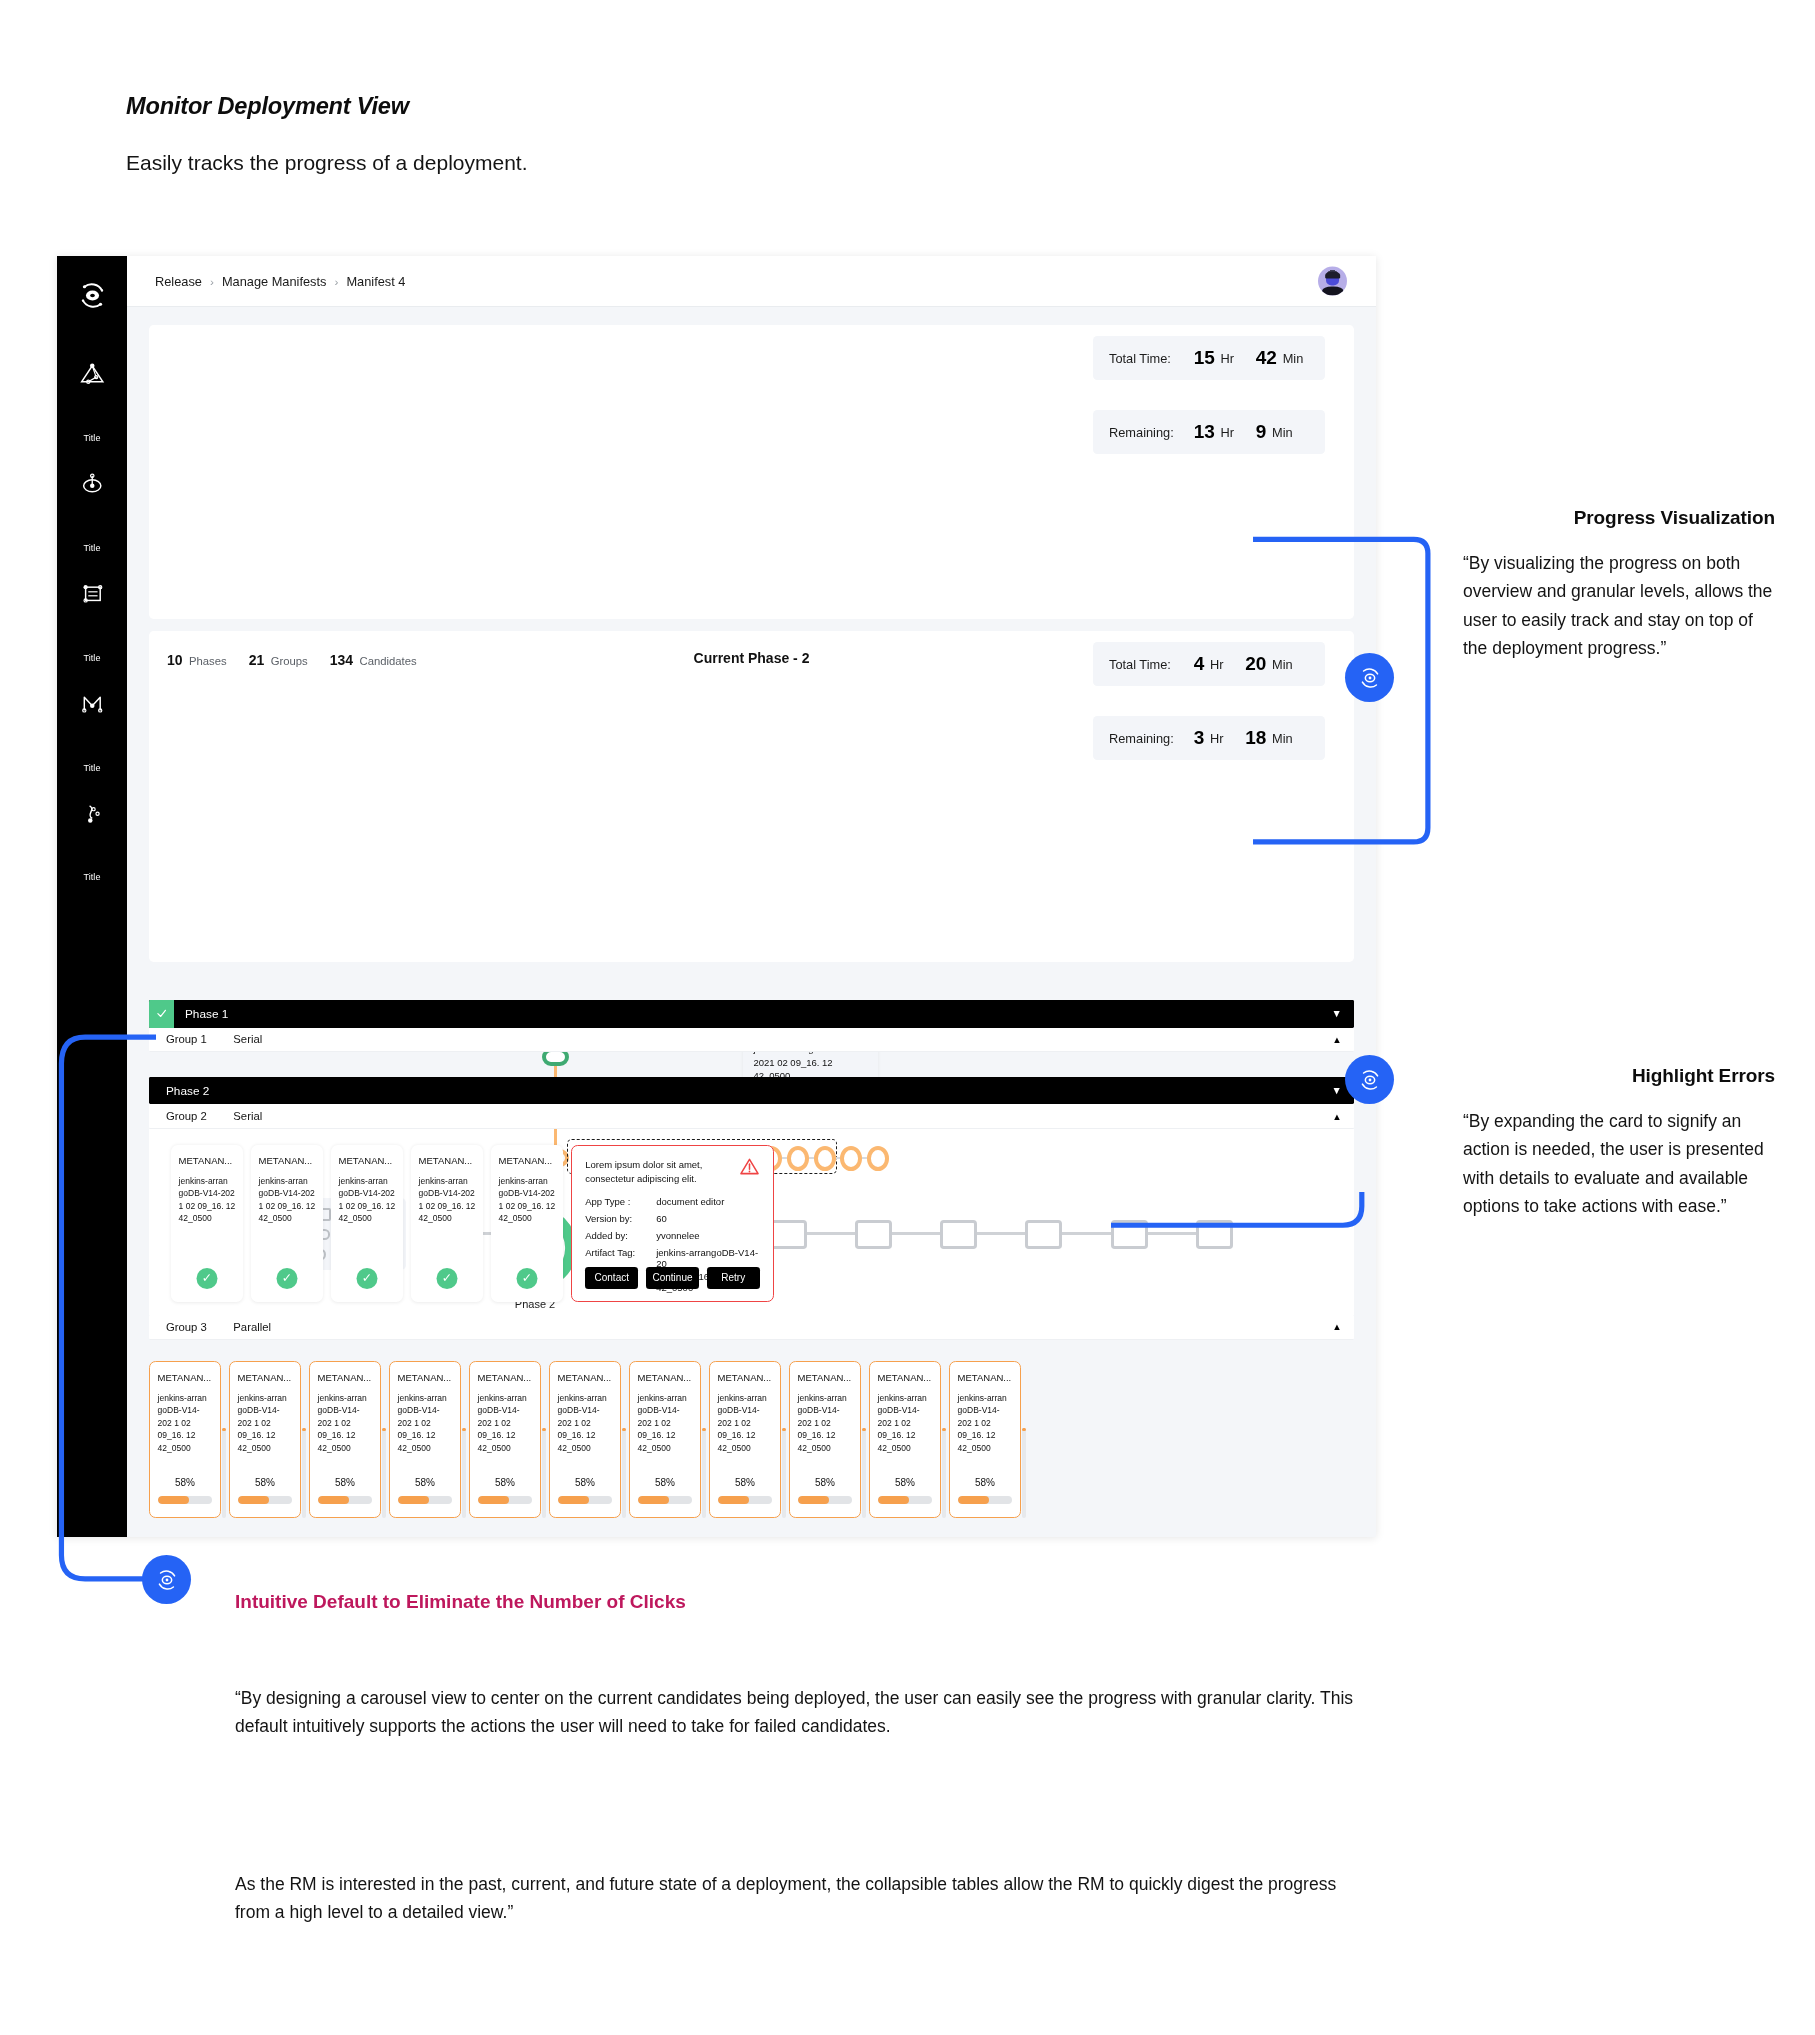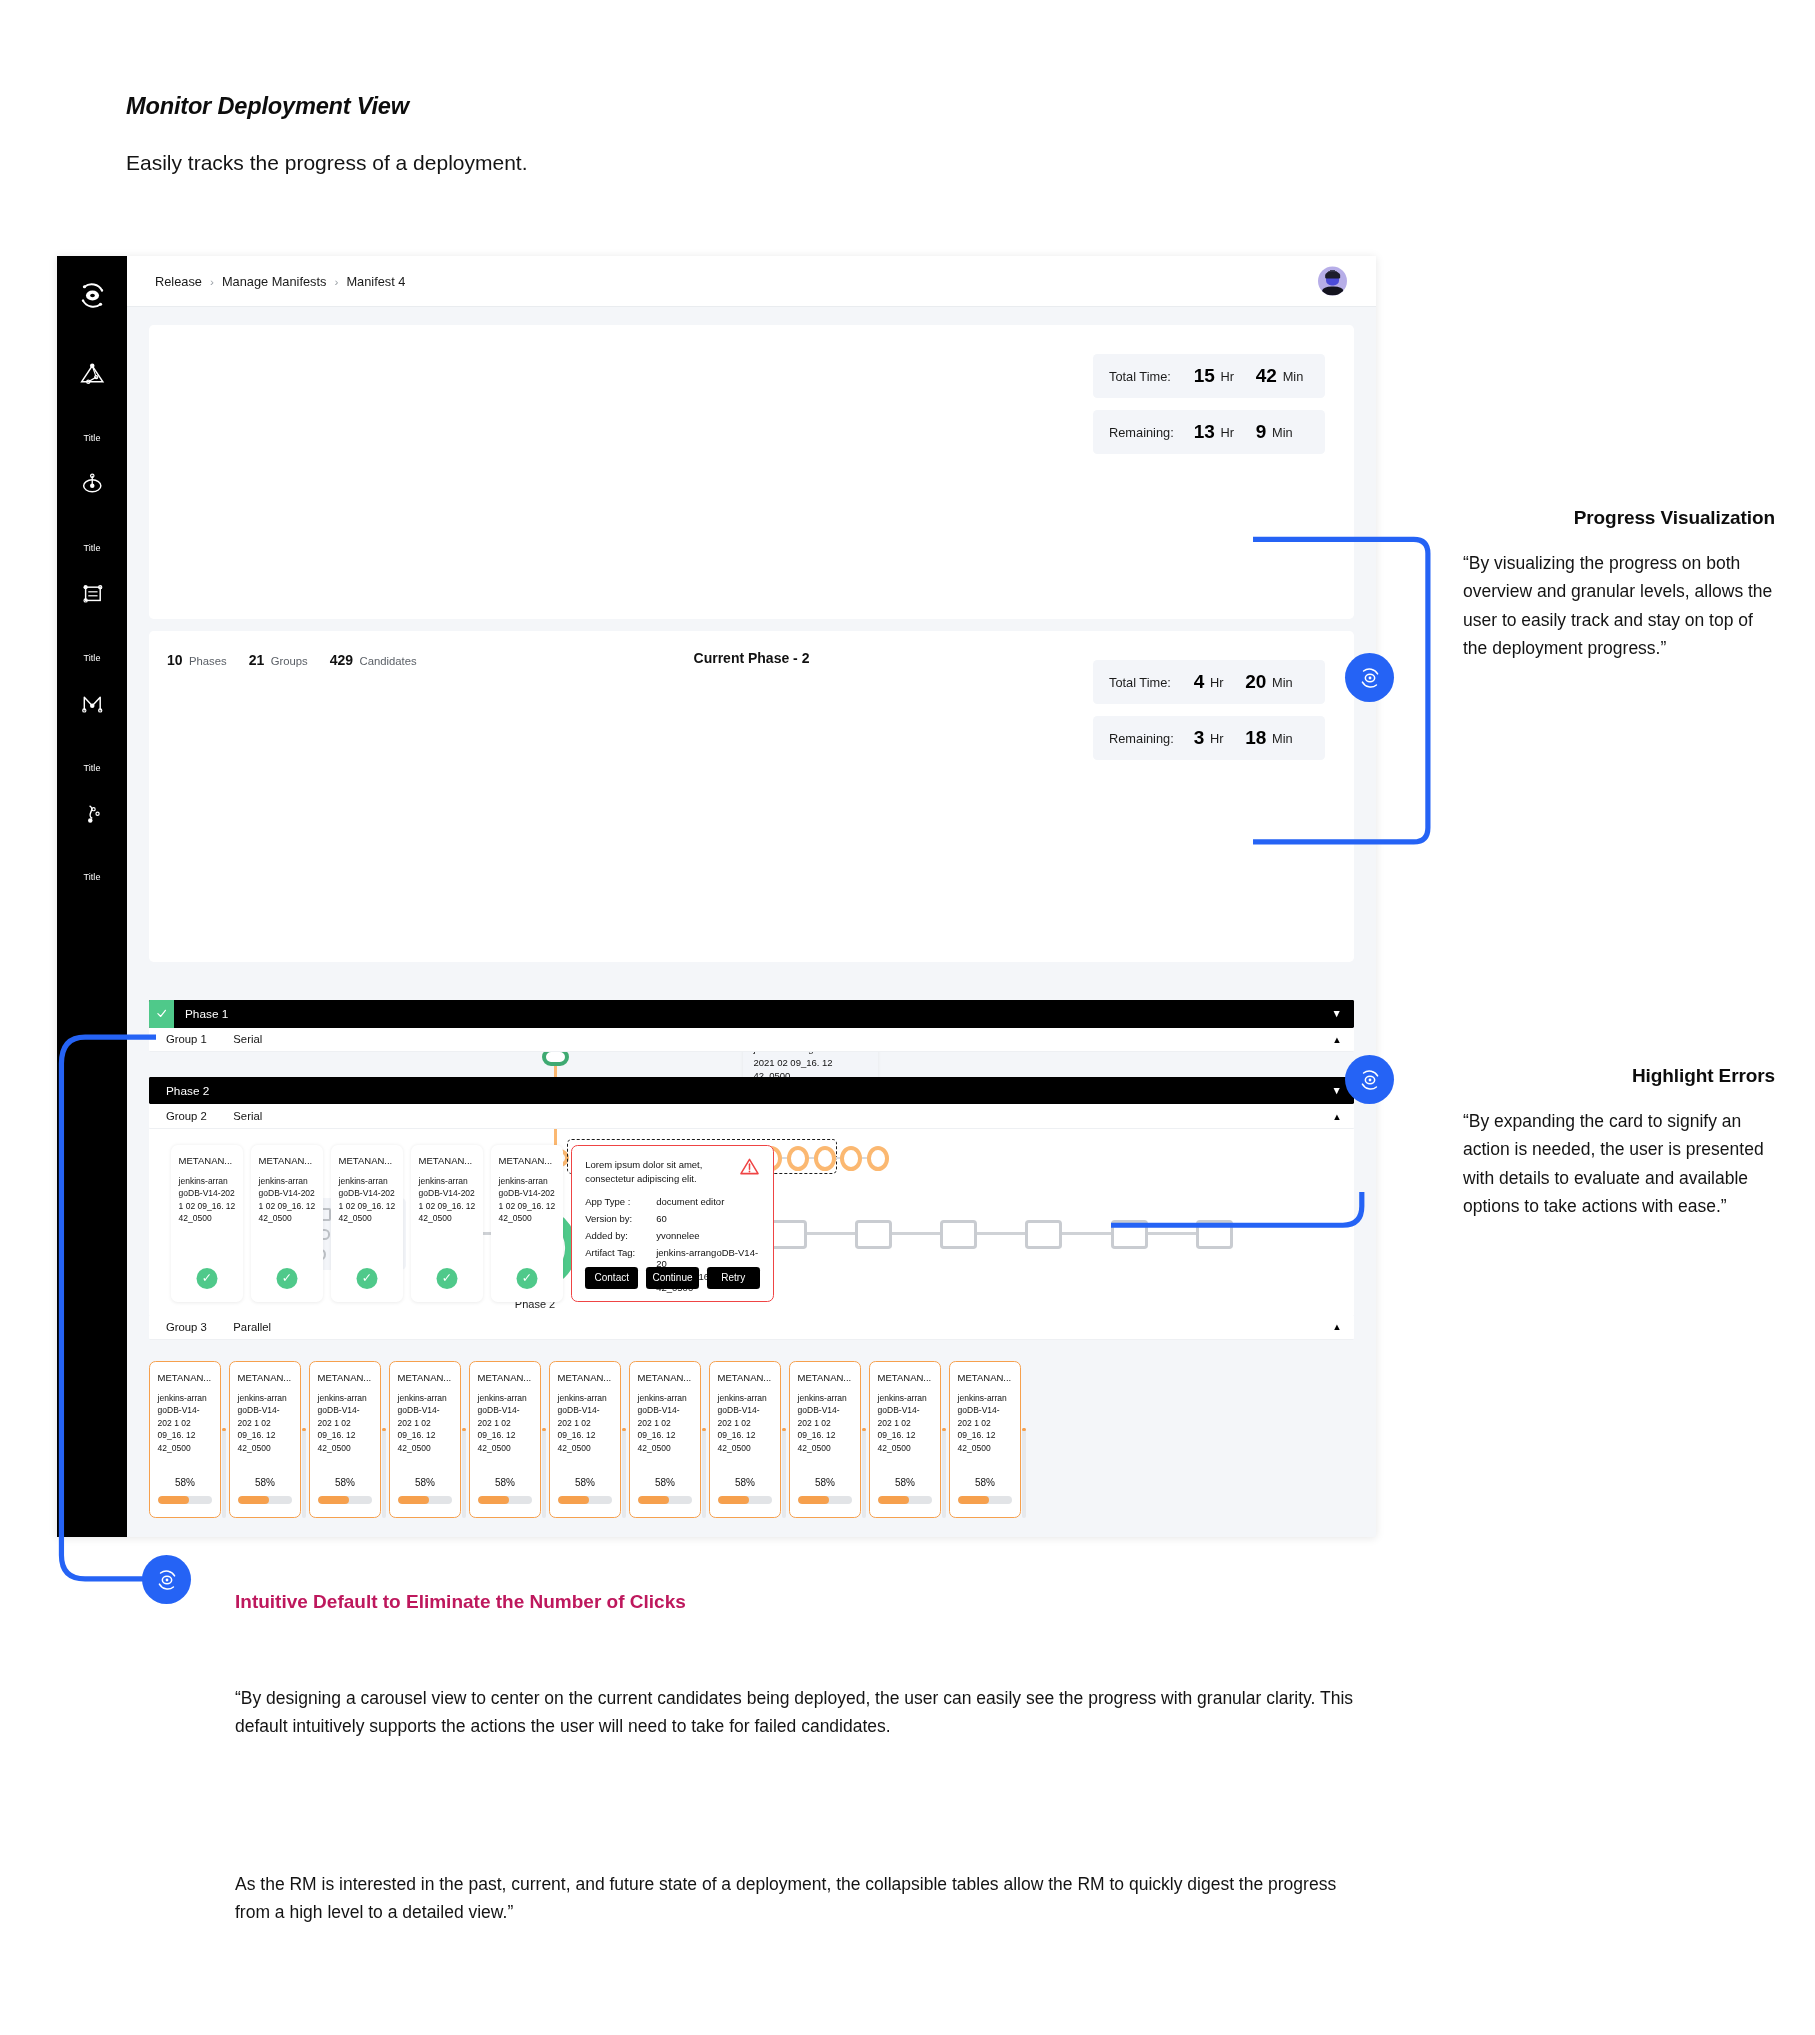--- a/index.html
+++ b/index.html
@@ -70,21 +70,21 @@
   .dp-card { position:relative; height: 294px; margin-top: 18px; }
   .dp-title {
     position:absolute; left:0; right:0; top: 37px; text-align:center;
     font-size: 14px; font-weight: 700; color:#111;
   }
   .time-pill {
     position:absolute; right: 29px;
     width: 232px; height: 44px; background: #f3f5f9; border-radius: 4.3px;
     display:flex; align-items:center; padding-left: 16px; gap: 5.7px;
   }
-  .time-pill.t1 { top: 29px; }
+  .time-pill.t1 { top: 11px; }
   .time-pill.t2 { top: 85px; }
   .tp-label { font-size: 12.8px; color:#1c1c1c; min-width: 79px; }
   .tp-num { font-size: 19px; font-weight: 700; color:#000; }
   .tp-unit { font-size: 12.8px; color:#1c1c1c; }
   .tp-gap { width: 10.4px; }
   .bubble {
     position:absolute; background:#f5f7fa; border-radius:4.3px;
     padding: 6.6px 11.3px; font-size: 12.8px; color:#111;
     box-shadow: 0 0.9px 3.3px rgba(0,0,0,.07);
   }
@@ -397,21 +397,21 @@
           <div class="cp-stats">
             <div>
               <span class="stat-num">10</span>
               <span class="stat-lbl">Phases</span>
             </div>
             <div>
               <span class="stat-num">21</span>
               <span class="stat-lbl">Groups</span>
             </div>
             <div>
-              <span class="stat-num">429</span>
+              <span class="stat-num">134</span>
               <span class="stat-lbl">Candidates</span>
             </div>
           </div>
           <div class="cp-title">Current Phase - 2</div>
 
           <div class="time-pill t1">
             <span class="tp-label">Total Time:</span>
             <span class="tp-num">4</span>
             <span class="tp-unit">Hr</span>
             <span class="tp-gap"></span>

